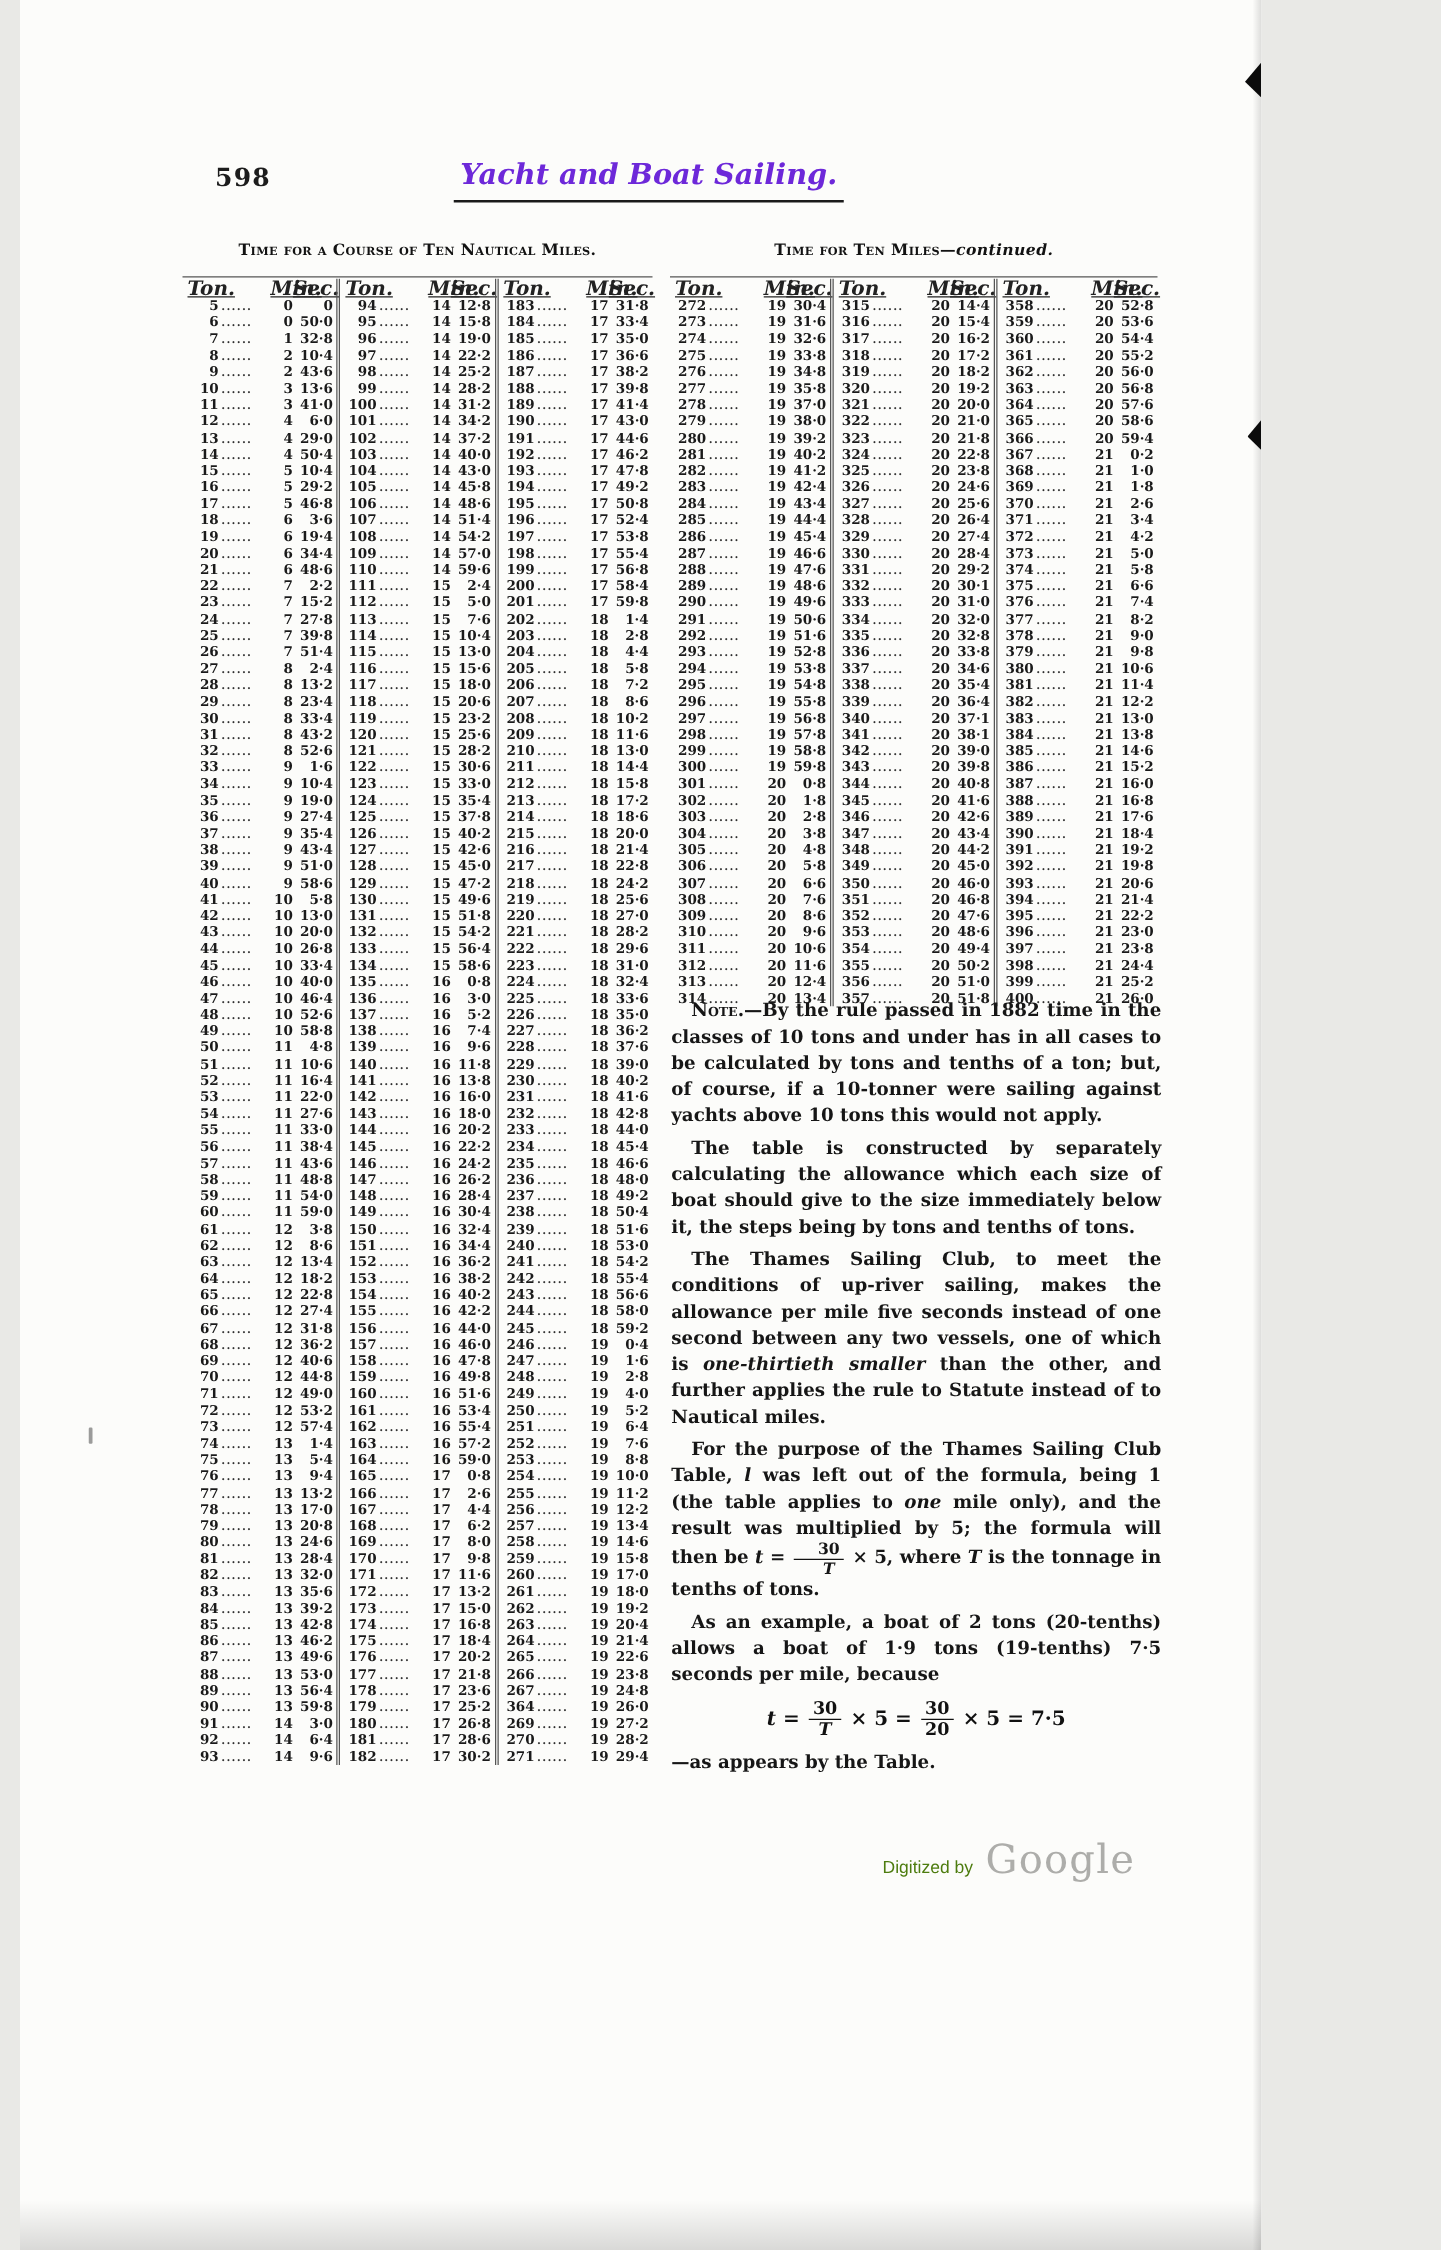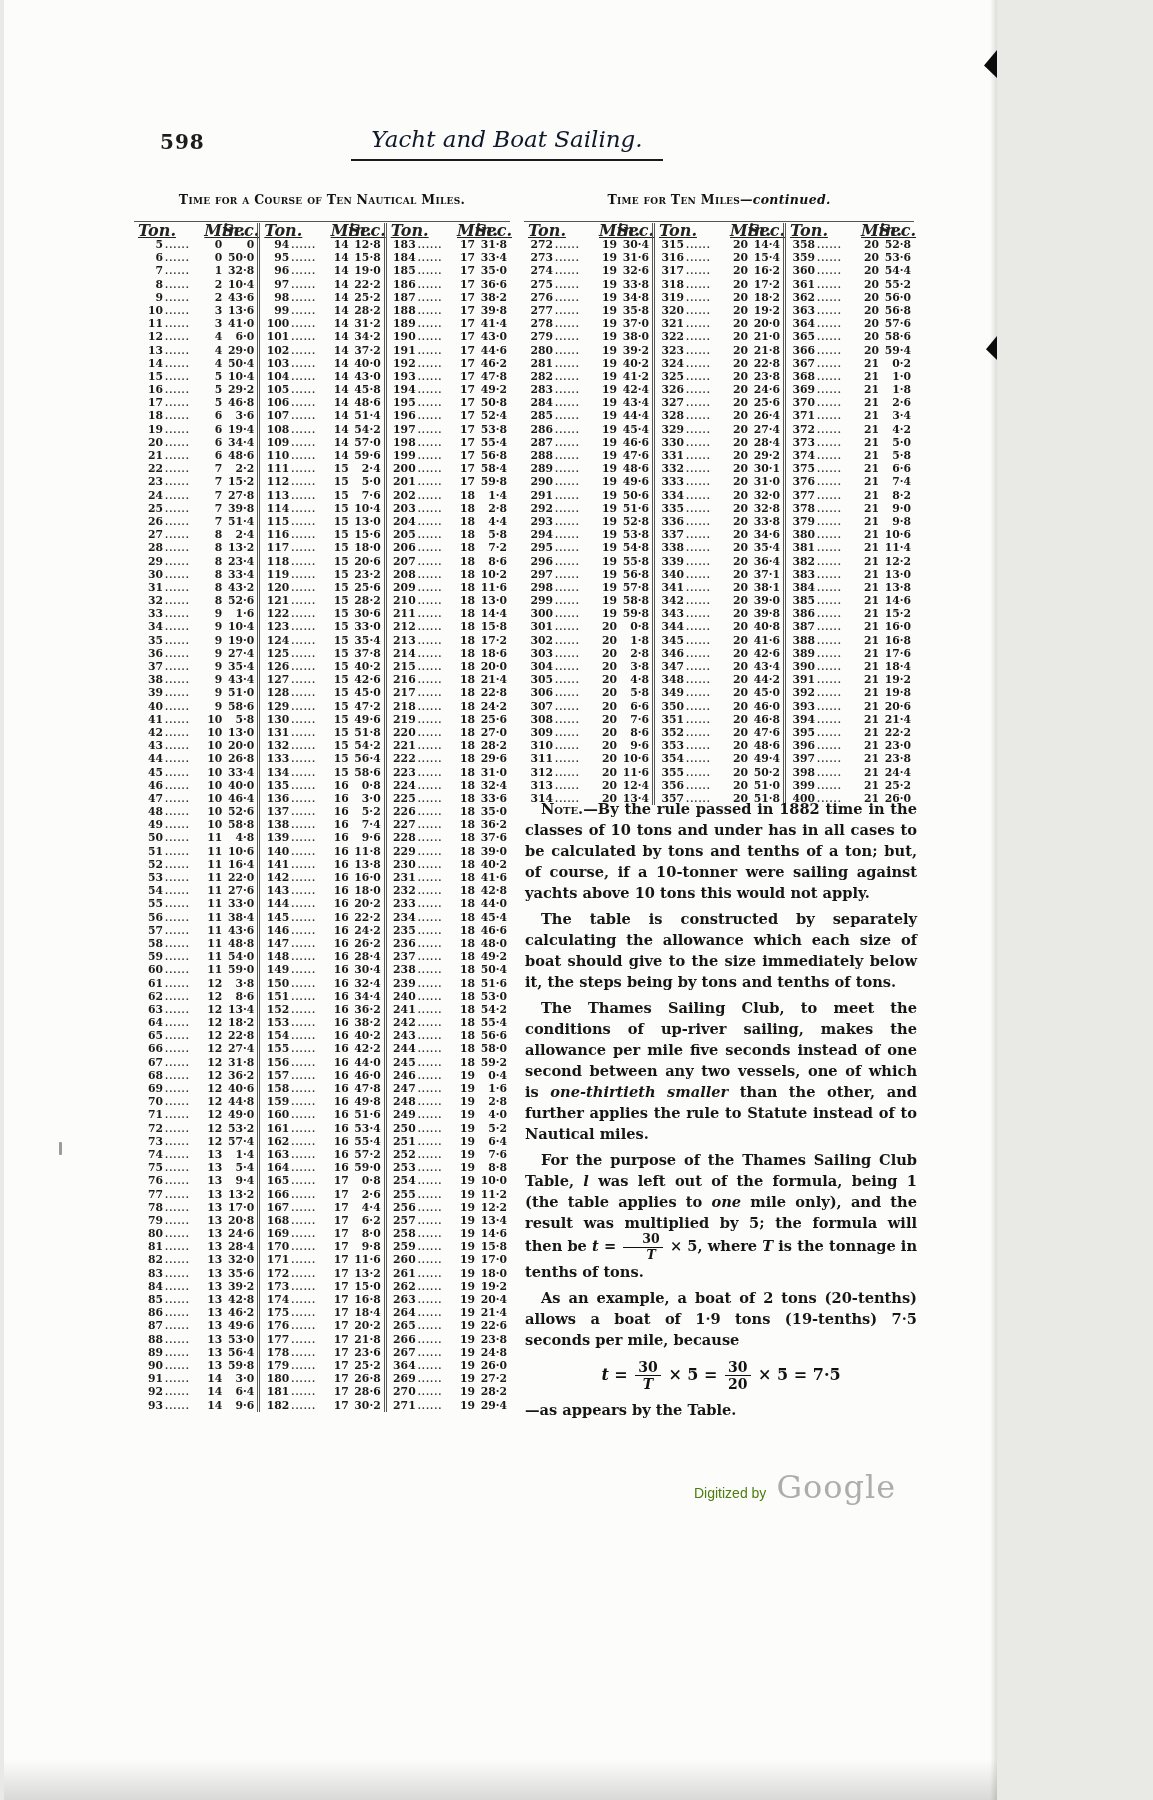--- a/index.html
+++ b/index.html
@@ -1,26 +1,26 @@
 <!DOCTYPE html>
 <html><head>
 <meta charset="utf-8">
 <style>
   html,body{margin:0;padding:0;}
   body{width:1153px;height:1800px;background:#e9e9e6;position:relative;font-family:"DejaVu Serif",serif;}
-  .page{position:absolute;left:4px;top:0;width:993px;height:1800px;background:#fcfcfa;overflow:hidden;}
+  .page{position:absolute;left:16px;top:0;width:993px;height:1800px;background:#fcfcfa;overflow:hidden;}
   .edge-right{position:absolute;top:0;bottom:0;right:0;width:7px;background:linear-gradient(90deg,rgba(0,0,0,0),rgba(0,0,0,0.12));}
   .edge-bottom{position:absolute;left:0;right:0;bottom:0;height:40px;background:linear-gradient(rgba(0,0,0,0),rgba(0,0,0,0.14));}
   .wedge{position:absolute;right:0;background:#0b0b0b;clip-path:polygon(100% 0,100% 100%,0 55%);}
   .wedge-1{top:50px;width:13px;height:28px;}
   .wedge-2{top:336px;width:11px;height:24px;}
   .tick{position:absolute;left:55px;top:1142px;width:3px;height:13px;background:#5a5a5a;opacity:.6;border-radius:1px;}
 
   .pageno{position:absolute;left:156px;top:130px;font-size:20px;font-weight:bold;color:#1c1c1c;letter-spacing:1px;}
-  .book-title{position:absolute;left:347px;top:126px;width:312px;text-align:center;font-size:23px;font-style:italic;font-weight:normal;color:#0f172a;border-bottom:2px solid #1a1a1a;padding-bottom:7px;}
+  .book-title{position:absolute;left:347px;top:126px;width:312px;text-align:center;font-size:23px;font-style:italic;font-weight:bold;color:#6d28d9;border-bottom:2px solid #1a1a1a;padding-bottom:7px;}
 
   .table{position:absolute;color:#161616;}
   .t-left{left:130px;top:192px;width:376px;}
   .t-right{left:520px;top:192px;width:390px;}
   .table-title{text-align:center;font-variant:small-caps;font-weight:bold;font-size:12.5px;letter-spacing:.3px;border-bottom:1px solid #555;padding-bottom:14px;margin-bottom:1px;color:#121212;}
   .table-title .cont{font-variant:normal;font-style:italic;}
   .groups{display:flex;align-items:flex-start;}
   .group{flex:1;padding:0 3px;min-width:0;}
   .group + .group{border-left:3px double #555;}
   .row{display:flex;align-items:baseline;height:13.2px;line-height:13.2px;font-size:10.8px;font-weight:700;color:#1a1a1a;}

